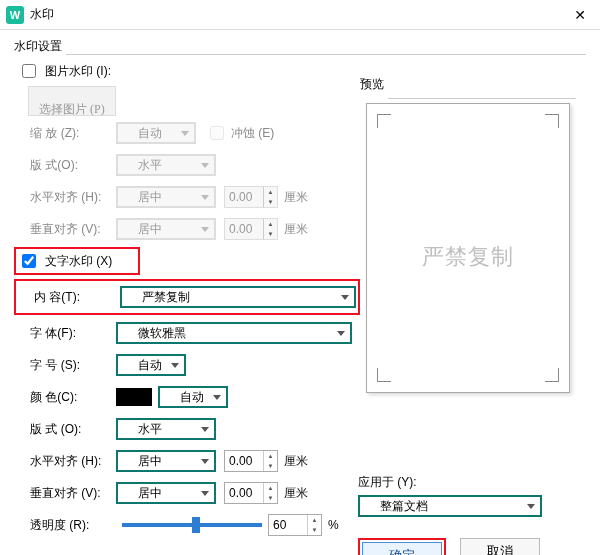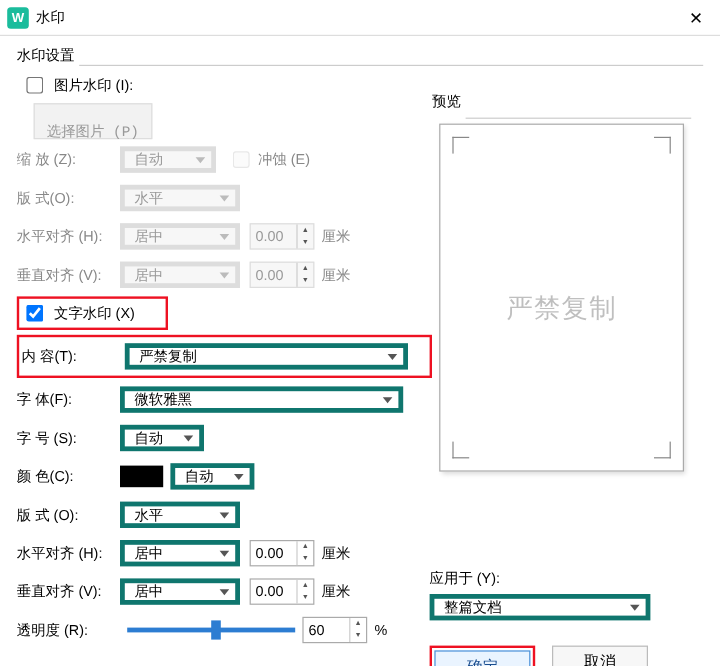--- a/index.html
+++ b/index.html
@@ -48,39 +48,40 @@
   }
   .row {
     display: flex;
     align-items: center;
     height: 28px;
     margin-bottom: 4px;
   }
   .label {
     width: 86px;
     color: #000;
+    margin-left: 16px;
   }
   .label.disabled { color: #888; }
   .ckrow { display:flex; align-items:center; gap:6px; margin:6px 0 6px 4px; }
   input[type=checkbox] { width:14px; height:14px; }
   .btn {
     height: 26px;
     background: #f7f7f7;
     border: 1px solid #bbb;
     padding: 14px 10px;
     font-size: 12px;
     cursor: pointer;
-    font-family: Liberation Mono, monospace;
+    font-family: Liberation Serif, serif;
   }
   .btn.disabled { color:#999; background:#f2f2f2; border-color:#ddd; }
   .select, .txt {
     height: 22px;
-    border: 4px solid #0f766e;
+    border: 2px solid #0f766e;
     background: #fff;
-    padding: 0 18px 0 8px;
+    padding: 0 18px 0 20px;
     font-size: 12px;
     position: relative;
     display:flex; align-items:center;
     font-family: inherit;
   }
   .select.disabled, .txt.disabled {
     color:#999; background:#f7f7f7; border-color:#ddd;
   }
   .select::after {
     content:"";

